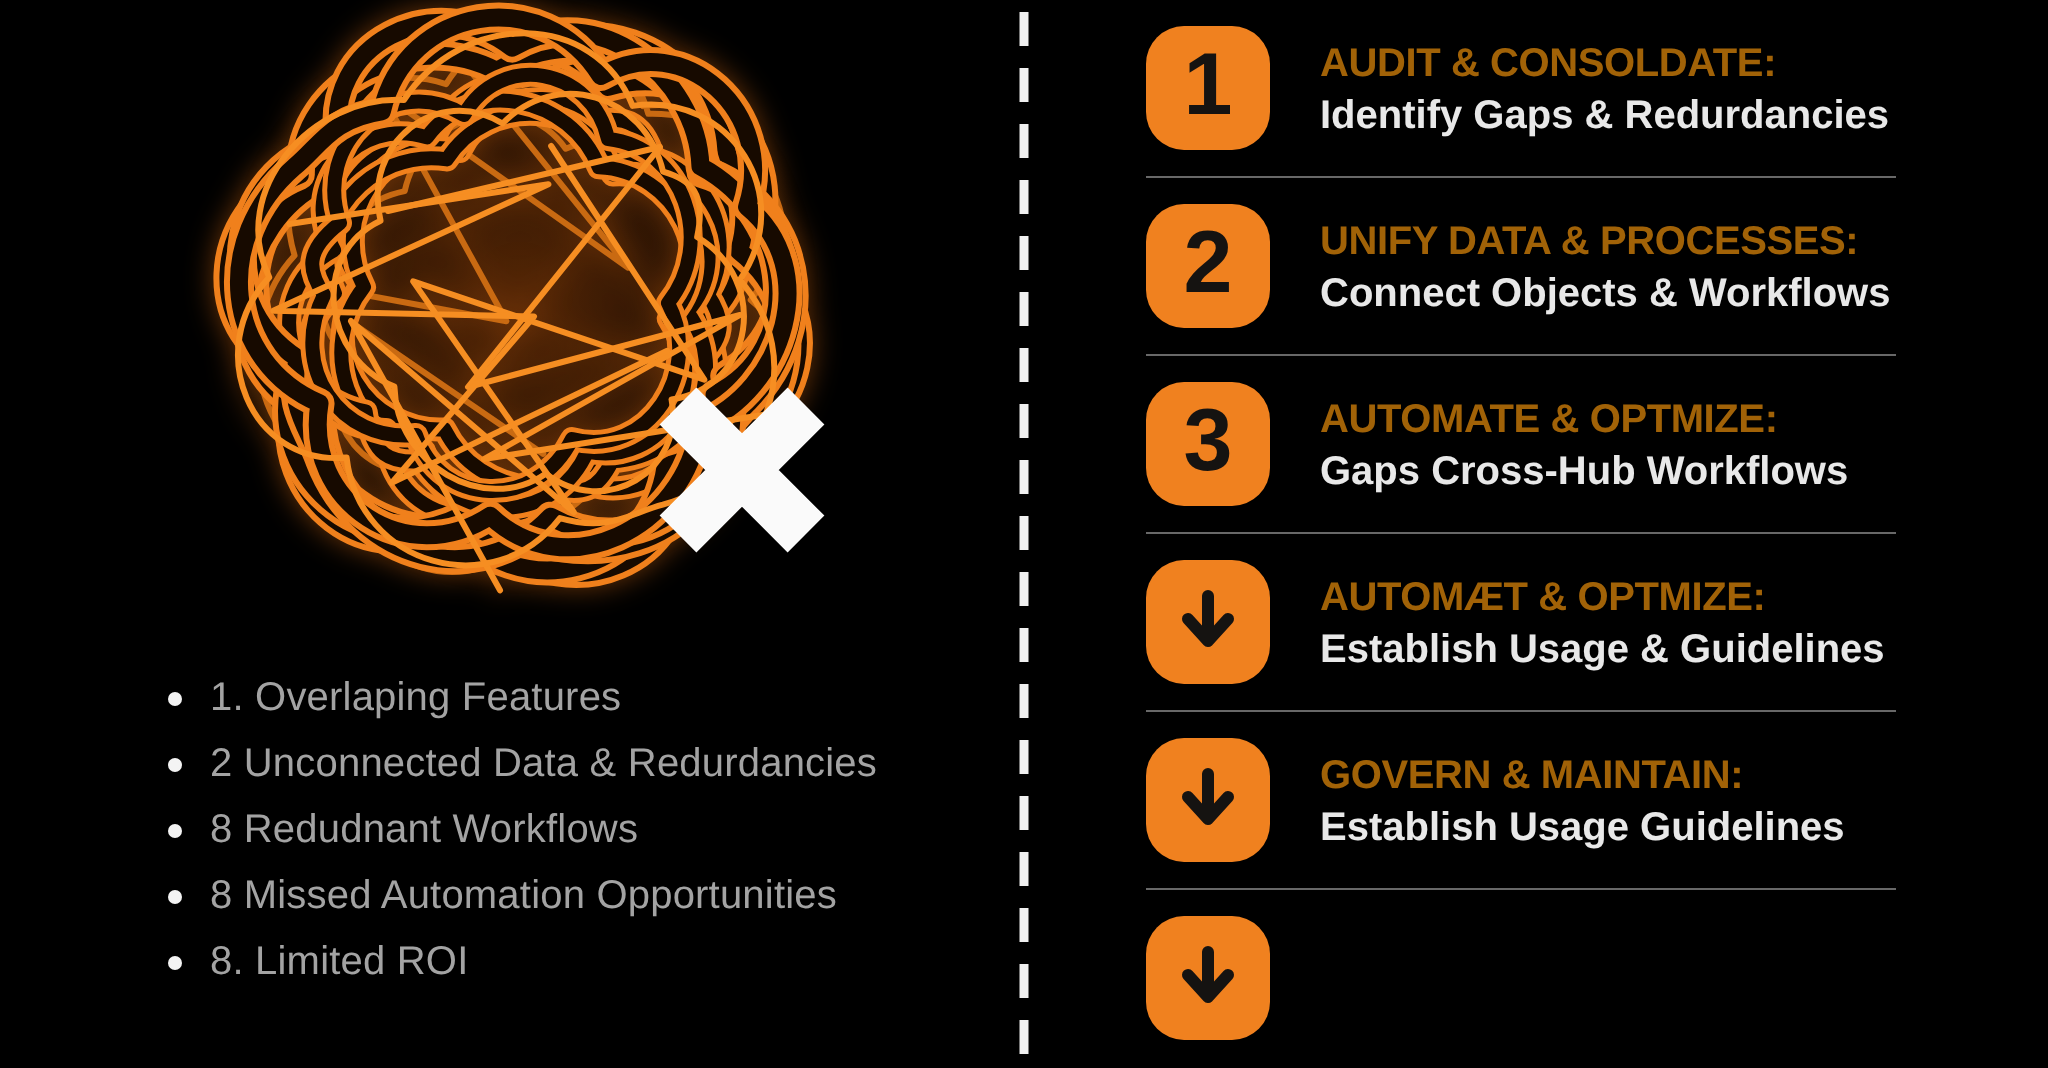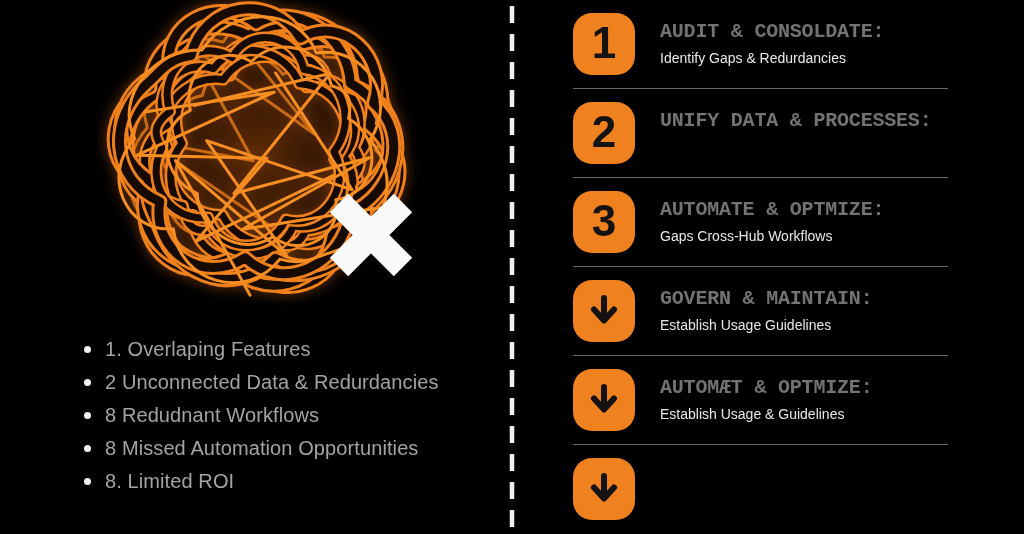--- a/index.html
+++ b/index.html
@@ -44,26 +44,26 @@
   .badge{
     width:62px;height:62px;border-radius:19px;background:#F0811F;
     display:flex;align-items:center;justify-content:center;flex:0 0 auto;
   }
   .badge .num{
     color:#151311;font-size:44px;font-weight:700;line-height:1;
     transform:translateY(-1px);
   }
   .copy{margin-left:25px;padding-top:6px;}
   .title{
-    color:#737373;font-size:20px;font-weight:700;letter-spacing:-.2px;
-    line-height:26px;white-space:nowrap;font-family:Liberation Mono, monospace;
+    color:#a16207;font-size:20px;font-weight:700;letter-spacing:-.2px;
+    line-height:26px;white-space:nowrap;
   }
   .subtitle{
-    color:#E8E8E8;font-size:14px;font-weight:400;letter-spacing:0;
-    line-height:26px;white-space:nowrap;
+    color:#E8E8E8;font-size:20px;font-weight:700;letter-spacing:0;
+    line-height:26px;white-space:nowrap;text-align:center;
   }
 </style>
 </head>
 <body>
 
 <div class="canvas">
 
   <div class="knot-wrap">
     <svg width="330" height="308" viewBox="0 0 330 305">
       <defs>
@@ -169,54 +169,55 @@
         <div class="subtitle">Identify Gaps &amp; Redurdancies</div>
       </div>
     </div>
 
     <div class="step">
       <div class="badge">
         <span class="num">2</span>
       </div>
       <div class="copy">
         <div class="title">UNIFY DATA &amp; PROCESSES:</div>
+        <div class="subtitle">Connect Objects &amp; Workflows</div>
       </div>
     </div>
 
     <div class="step">
       <div class="badge">
         <span class="num">3</span>
       </div>
       <div class="copy">
         <div class="title">AUTOMATE &amp; OPTMIZE:</div>
         <div class="subtitle">Gaps Cross-Hub Workflows</div>
       </div>
     </div>
 
     <div class="step">
       <div class="badge">
         <svg width="40" height="40" viewBox="0 0 40 40">
           <path d="M20,7 V27 M10,18.5 L20,29.5 L30,18.5" stroke="#151311" stroke-width="6" fill="none" stroke-linecap="round" stroke-linejoin="round"></path>
         </svg>
       </div>
       <div class="copy">
-        <div class="title">GOVERN &amp; MAINTAIN:</div>
-        <div class="subtitle">Establish Usage Guidelines</div>
+        <div class="title">AUTOMÆT &amp; OPTMIZE:</div>
+        <div class="subtitle">Establish Usage &amp; Guidelines</div>
       </div>
     </div>
 
     <div class="step">
       <div class="badge">
         <svg width="40" height="40" viewBox="0 0 40 40">
           <path d="M20,7 V27 M10,18.5 L20,29.5 L30,18.5" stroke="#151311" stroke-width="6" fill="none" stroke-linecap="round" stroke-linejoin="round"></path>
         </svg>
       </div>
       <div class="copy">
-        <div class="title">AUTOMÆT &amp; OPTMIZE:</div>
-        <div class="subtitle">Establish Usage &amp; Guidelines</div>
+        <div class="title">GOVERN &amp; MAINTAIN:</div>
+        <div class="subtitle">Establish Usage Guidelines</div>
       </div>
     </div>
 
     <div class="step">
       <div class="badge">
         <svg width="40" height="40" viewBox="0 0 40 40">
           <path d="M20,7 V27 M10,18.5 L20,29.5 L30,18.5" stroke="#151311" stroke-width="6" fill="none" stroke-linecap="round" stroke-linejoin="round"></path>
         </svg>
       </div>
       <div class="copy">

